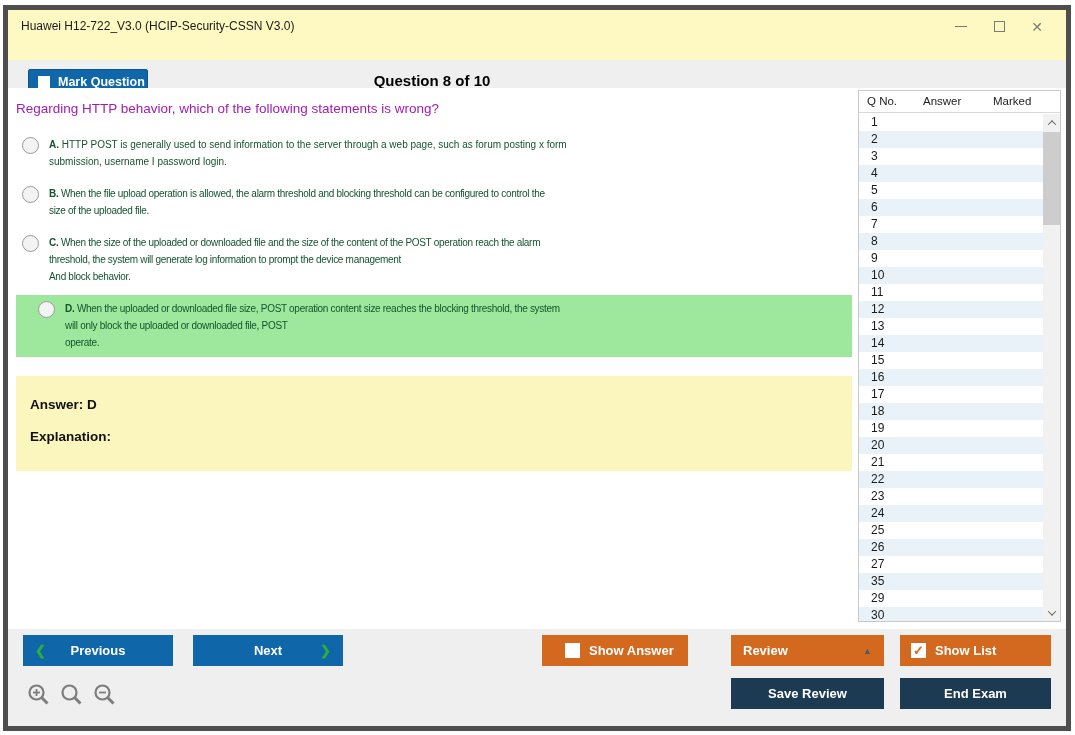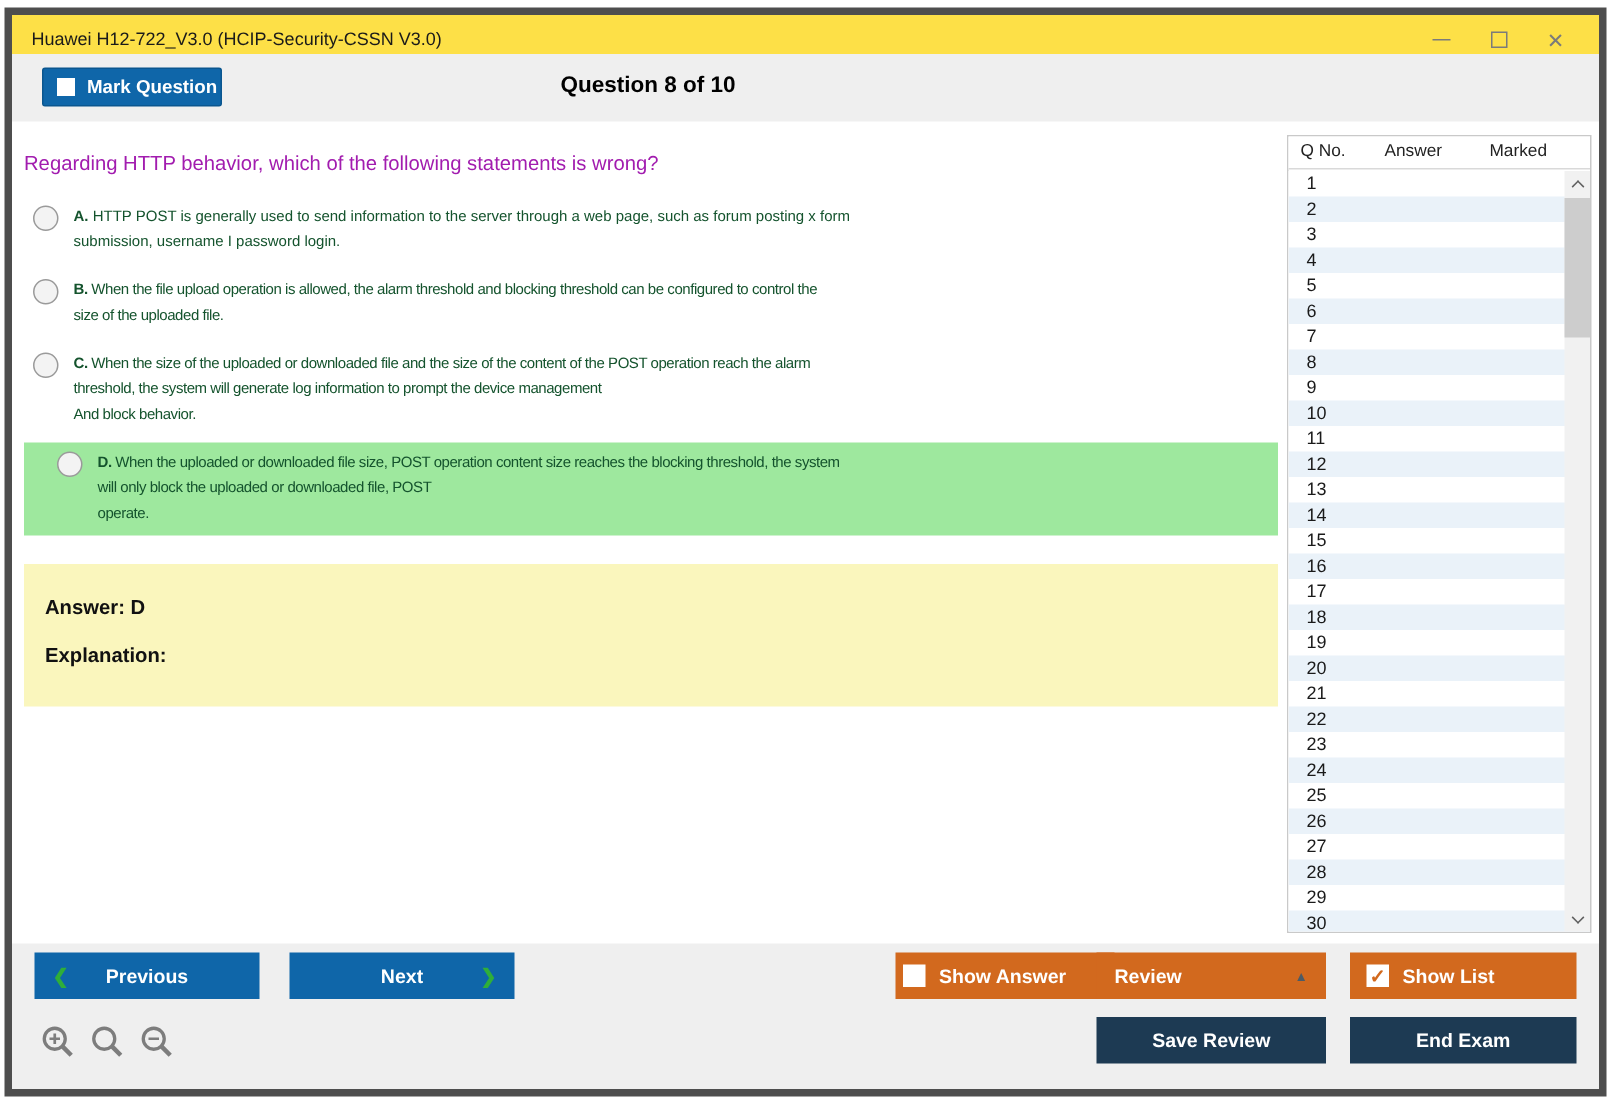--- a/index.html
+++ b/index.html
@@ -3,21 +3,21 @@
 <meta charset="utf-8">
 <style>
   * { margin:0; padding:0; box-sizing:border-box; }
   html,body { width:1075px; height:735px; background:#fff; }
   .stage { position:relative; width:1075px; height:735px; background:#fff;
            font-family:"Liberation Sans", sans-serif; overflow:hidden; }
   .window { position:absolute; left:3px; top:5px; right:4px; bottom:4px;
             border:5px solid #4e4e4e; background:#fff; }
 
   
-  .titlebar { position:relative; height:26px; background:#fde047; }
+  .titlebar { position:relative; height:50px; background:#fef9c3; }
   .titlebar .title { position:absolute; left:13px; top:9px; font-size:12px; color:#1a1a1a; }
   .win-controls { position:absolute; right:18px; top:0; height:33px; display:flex; align-items:center; gap:16px; }
   .win-btn { width:22px; height:22px; display:flex; align-items:center; justify-content:center; cursor:default; }
   .glyph-min { width:12px; border-top:1px solid #7b7b7b; }
   .glyph-max { width:11px; height:11px; border:1px solid #7b7b7b; }
   .glyph-close { font-size:14px; color:#7b7b7b; line-height:1; }
 
   
   .topbar { position:relative; height:45px; background:#efefef; }
   .mark-btn { position:absolute; left:20px; top:9px; width:120px; height:26px; background:#0f66a9;
@@ -63,21 +63,21 @@
 
   
   .footer { position:absolute; left:0; right:0; bottom:0; height:97px; background:#efefef; }
   .btn { position:absolute; height:31px; display:flex; align-items:center; justify-content:center;
          font-size:13px; font-weight:bold; color:#fff; cursor:pointer; }
   .btn-blue { background:#0f66a9; }
   .btn-orange { background:#d2691e; }
   .btn-navy { background:#1d3a53; }
   .row1 { top:6px; } .row2 { top:49px; }
   .btn-prev { left:15px; width:150px; } .btn-next { left:185px; width:150px; }
-  .btn-showanswer { left:589px; width:146px; justify-content:flex-start; padding-left:5px; gap:9px; }
+  .btn-showanswer { left:534px; width:146px; justify-content:flex-start; padding-left:23px; gap:9px; }
   .btn-review { left:723px; width:153px; justify-content:flex-start; padding-left:12px; }
   .btn-showlist { left:892px; width:151px; justify-content:flex-start; padding-left:11px; gap:9px; }
   .btn-save { left:723px; width:153px; }
   .btn-end { left:892px; width:151px; }
   .chevron { color:#2fae3a; font-size:13px; font-weight:bold; }
   .btn-prev .chevron { position:absolute; left:12px; }
   .btn-next .chevron { position:absolute; right:12px; }
   .cb-big { width:15px; height:15px; background:#fff; flex:0 0 auto; }
   .cb-big.checked { display:flex; align-items:center; justify-content:center;
                     color:#d2691e; font-size:13px; font-weight:bold; line-height:1; }
@@ -176,21 +176,21 @@
             <div class="qrow alt">18</div>
             <div class="qrow">19</div>
             <div class="qrow alt">20</div>
             <div class="qrow">21</div>
             <div class="qrow alt">22</div>
             <div class="qrow">23</div>
             <div class="qrow alt">24</div>
             <div class="qrow">25</div>
             <div class="qrow alt">26</div>
             <div class="qrow">27</div>
-            <div class="qrow alt">28</div>
+            <div class="qrow alt">35</div>
             <div class="qrow">29</div>
             <div class="qrow alt">30</div>
           </div>
         <div class="scrollbar">
           <div class="sb-arrow sb-up">
               <span class="chev"></span>
             </div>
           <div class="sb-thumb"></div>
           <div class="sb-arrow sb-down">
               <span class="chev"></span>

